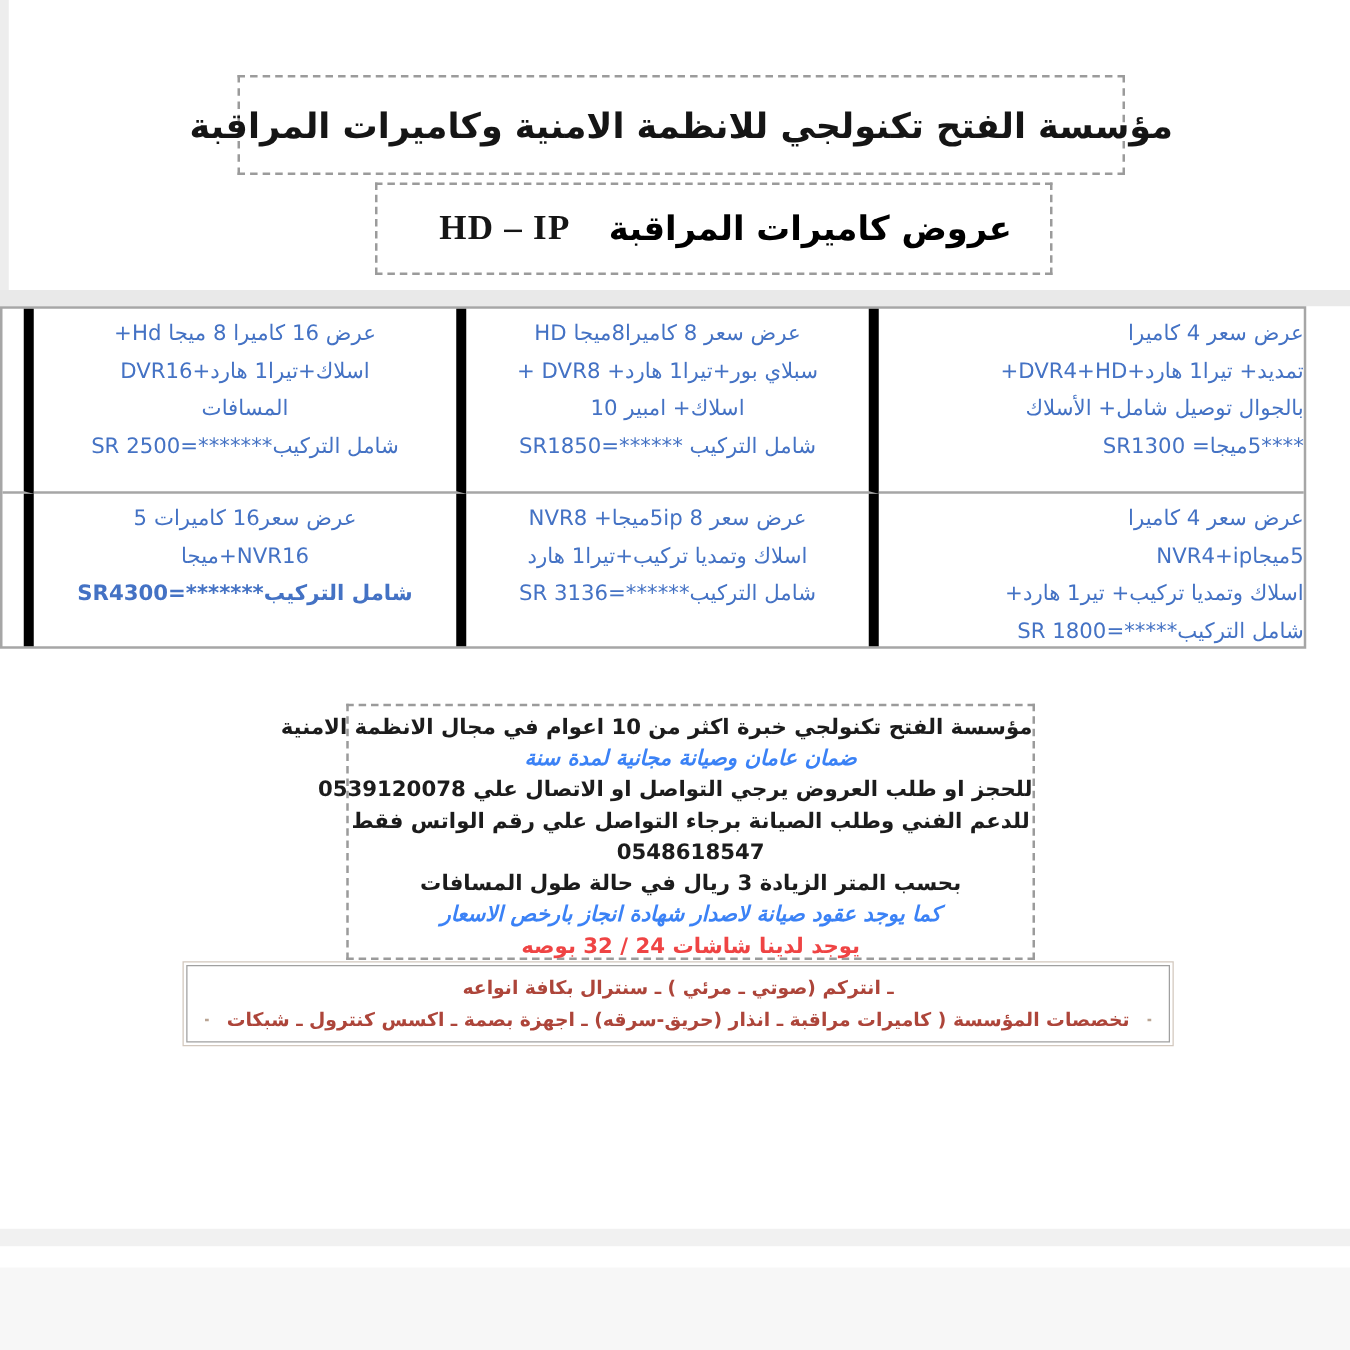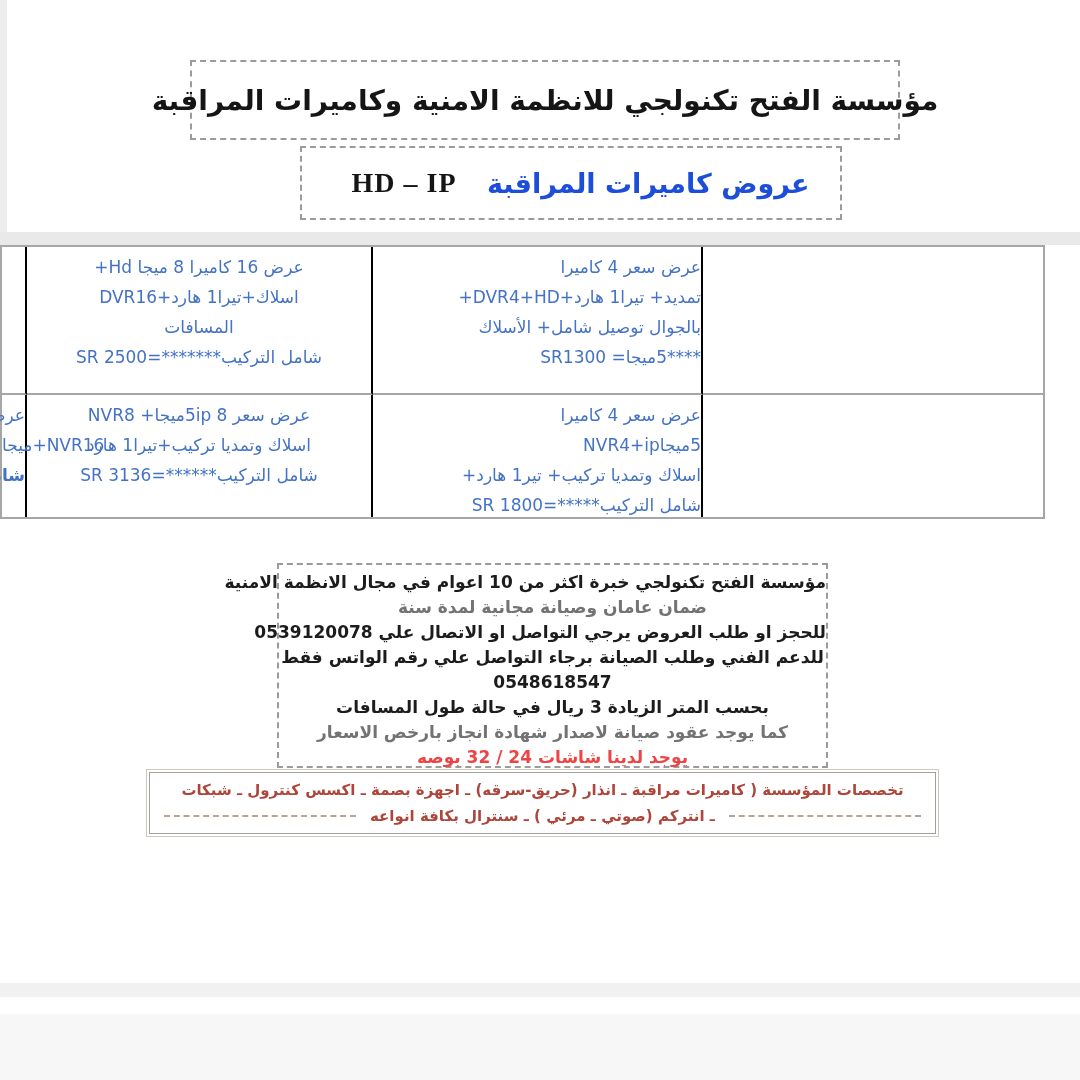--- a/index.html
+++ b/index.html
@@ -10,41 +10,41 @@
   .band-pretable{top:232px;height:13px;background:#e9e9e9;}
   .band-bottom1{top:983px;height:14px;background:#f1f1f1;}
   .band-bottom2{top:1014px;height:66px;background:#f7f7f7;}
 
   .title-box{position:absolute;left:190px;top:60px;width:706px;height:76px;
      border:2px dashed #9b9b9b;display:flex;align-items:center;justify-content:center;}
   .title-text{font-size:28px;font-weight:bold;color:#151515;white-space:nowrap;direction:rtl;}
 
   .subtitle-box{position:absolute;left:300px;top:146px;width:538px;height:70px;
      border:2px dashed #9b9b9b;display:flex;align-items:center;justify-content:space-evenly;}
-  .subtitle-ar{font-size:27px;font-weight:bold;color:#1d4ed8;direction:rtl;text-align:center;}
+  .subtitle-ar{font-size:27px;font-weight:bold;color:#000000;direction:rtl;text-align:center;}
   .subtitle-en{font-size:28px;font-weight:bold;color:#151515;
      font-family:"Liberation Serif","DejaVu Serif",serif;letter-spacing:1px;margin-left:19px;}
 
   .offers-table{position:absolute;left:0;top:245px;
      display:grid;grid-template-columns:25px 346px 330px 340px;grid-template-rows:148px 122px;
      border:2px solid #a6a6a6;background:#fff;}
-  .ot-cell{border-right:2px solid #000000;padding-top:5px;box-sizing:border-box;
+  .ot-cell{border-right:8px solid #000000;padding-top:5px;box-sizing:border-box;
      font-size:17px;line-height:30px;color:#4472c4;}
   .ot-cell:nth-child(4n){border-right:none;}
   .ot-cell:nth-child(-n+4){border-bottom:2px solid #a6a6a6;}
   .al-center{text-align:center;}
   .al-right{text-align:right;}
   .cell-line{white-space:nowrap;}
   .cell-line.bold{font-weight:bold;}
 
   .info-box{position:absolute;left:277px;top:563px;width:551px;height:205px;
      border:2px dashed #9b9b9b;box-sizing:border-box;padding-top:5px;}
   .info-line{font-size:17px;font-weight:bold;line-height:25px;text-align:center;
      color:#1c1c1c;direction:rtl;white-space:nowrap;}
-  .info-line.c-red{color:#737373;}
+  .info-line.c-red{color:#3b82f6;font-style:italic;}
   .info-line.c-navy{color:#ef4444;}
 
   .spec-box{position:absolute;left:149px;top:772px;width:787px;height:62px;
      border:1px solid #a0a0a0;outline:1px solid #d2c7bd;outline-offset:2px;
      box-sizing:border-box;padding-top:4px;background:#fff;}
   .spec-line{font-size:15px;font-weight:bold;line-height:26px;text-align:center;
      color:#ad453a;direction:rtl;white-space:nowrap;}
   .spec-line:nth-child(2){display:flex;align-items:center;}
   .spec-line:nth-child(2)::before,
   .spec-line:nth-child(2)::after{content:"";flex:1;border-top:2px dashed #b9a493;margin:0 14px;}
@@ -68,20 +68,26 @@
     <div class="subtitle-ar">عروض كاميرات المراقبة</div>
   </div>
 
   <div class="offers-table">
     <div class="ot-cell"></div>
     <div class="ot-cell al-center">
         <div class="cell-line" dir="rtl">عرض 16 كاميرا 8 ميجا Hd+</div>
         <div class="cell-line" dir="ltr">DVR16+هارد‎ 1تيرا+‎اسلاك</div>
         <div class="cell-line" dir="rtl">المسافات</div>
         <div class="cell-line" dir="rtl">شامل التركيب*******=SR 2500</div>
+      </div>
+    <div class="ot-cell al-center">
+        <div class="cell-line" dir="rtl">عرض سعر 8 كاميرا8ميجا HD</div>
+        <div class="cell-line" dir="ltr">+ DVR8 +هارد‎ 1تيرا+‎بور‎ سبلاي</div>
+        <div class="cell-line" dir="ltr">10 امبير‎ +اسلاك</div>
+        <div class="cell-line" dir="rtl">شامل التركيب ******=SR1850</div>
       </div>
     <div class="ot-cell al-right">
         <div class="cell-line" dir="rtl">عرض سعر 4 كاميرا</div>
         <div class="cell-line" dir="ltr">+DVR4+HD+هارد‎ 1تيرا‎ +تمديد</div>
         <div class="cell-line" dir="ltr">الأسلاك‎ +شامل‎ توصيل‎ بالجوال</div>
         <div class="cell-line" dir="rtl">****5ميجا= SR1300</div>
       </div>
 
     <div class="ot-cell"></div>
     <div class="ot-cell al-center">
@@ -107,17 +113,17 @@
       <div class="info-line c-red">ضمان عامان وصيانة مجانية لمدة سنة</div>
       <div class="info-line c-black">للحجز او طلب العروض يرجي التواصل او الاتصال علي 0539120078</div>
       <div class="info-line c-black">للدعم الفني وطلب الصيانة برجاء التواصل علي رقم الواتس فقط</div>
       <div class="info-line c-black">0548618547</div>
       <div class="info-line c-black">بحسب المتر الزيادة 3 ريال في حالة طول المسافات</div>
       <div class="info-line c-red">كما يوجد عقود صيانة لاصدار شهادة انجاز بارخص الاسعار</div>
       <div class="info-line c-navy">يوجد لدينا شاشات 24 / 32 بوصه</div>
     </div>
 
   <div class="spec-box">
+      <div class="spec-line">ـ انتركم (صوتي ـ مرئي ) ـ سنترال بكافة انواعه</div>
       <div class="spec-line">تخصصات المؤسسة ( كاميرات مراقبة ـ انذار (حريق-سرقه) ـ اجهزة بصمة ـ اكسس كنترول ـ شبكات</div>
-      <div class="spec-line">ـ انتركم (صوتي ـ مرئي ) ـ سنترال بكافة انواعه</div>
     </div>
 
 </div>
 
 </body></html>

